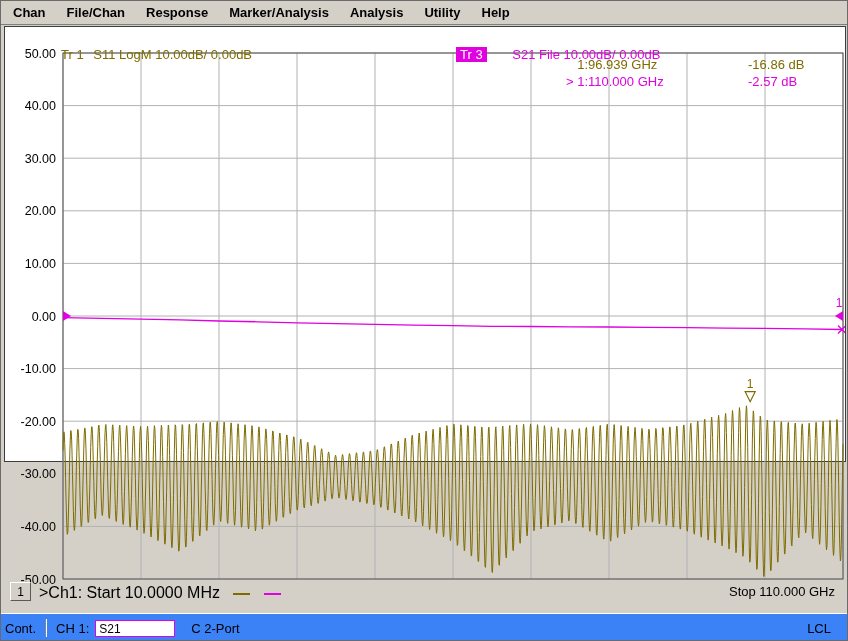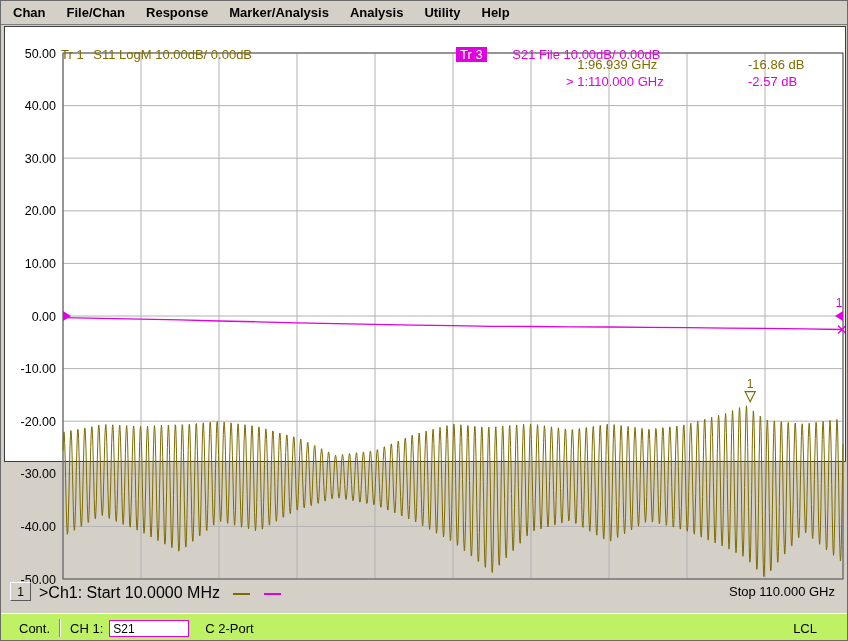--- a/index.html
+++ b/index.html
@@ -35,22 +35,22 @@
     position:absolute;left:5px;top:555px;width:21px;height:19px;
     background:#d4d0c8;border:1px solid;border-color:#ffffff #5a5a5a #5a5a5a #ffffff;
     text-align:center;font-size:12px;line-height:19px;box-sizing:border-box;color:#000;
   }
   .start-label{position:absolute;left:34px;top:557px;font-size:16px;color:#000;white-space:nowrap;}
   .dash{display:inline-block;width:17px;height:2px;margin-left:9px;vertical-align:middle;}
   .stop-label{position:absolute;right:10px;top:557px;font-size:13px;color:#000;}
   
   .statusbar{
     position:absolute;left:0;top:612px;width:848px;height:29px;
-    background:#bef264;border-top:1px solid #ffffff;box-sizing:border-box;
-    display:flex;align-items:center;font-size:13px;color:#000;padding:0 18px;
+    background:#3b82f6;border-top:1px solid #ffffff;box-sizing:border-box;
+    display:flex;align-items:center;font-size:13px;color:#000;padding:0 4px;
   }
   .statusbar .sep{width:0;height:18px;border-left:1px solid #848484;border-right:1px solid #ffffff;margin:0 9px;}
   .trace-indicator{
     width:80px;height:17px;background:#fff;border:1px solid #e000e0;
     font-size:12px;line-height:16px;padding-left:3px;box-sizing:border-box;margin-left:6px;
   }
   .corr-label{margin-left:16px;}
   .lcl-label{margin-left:auto;margin-right:14px;}
 </style>
 </head>

